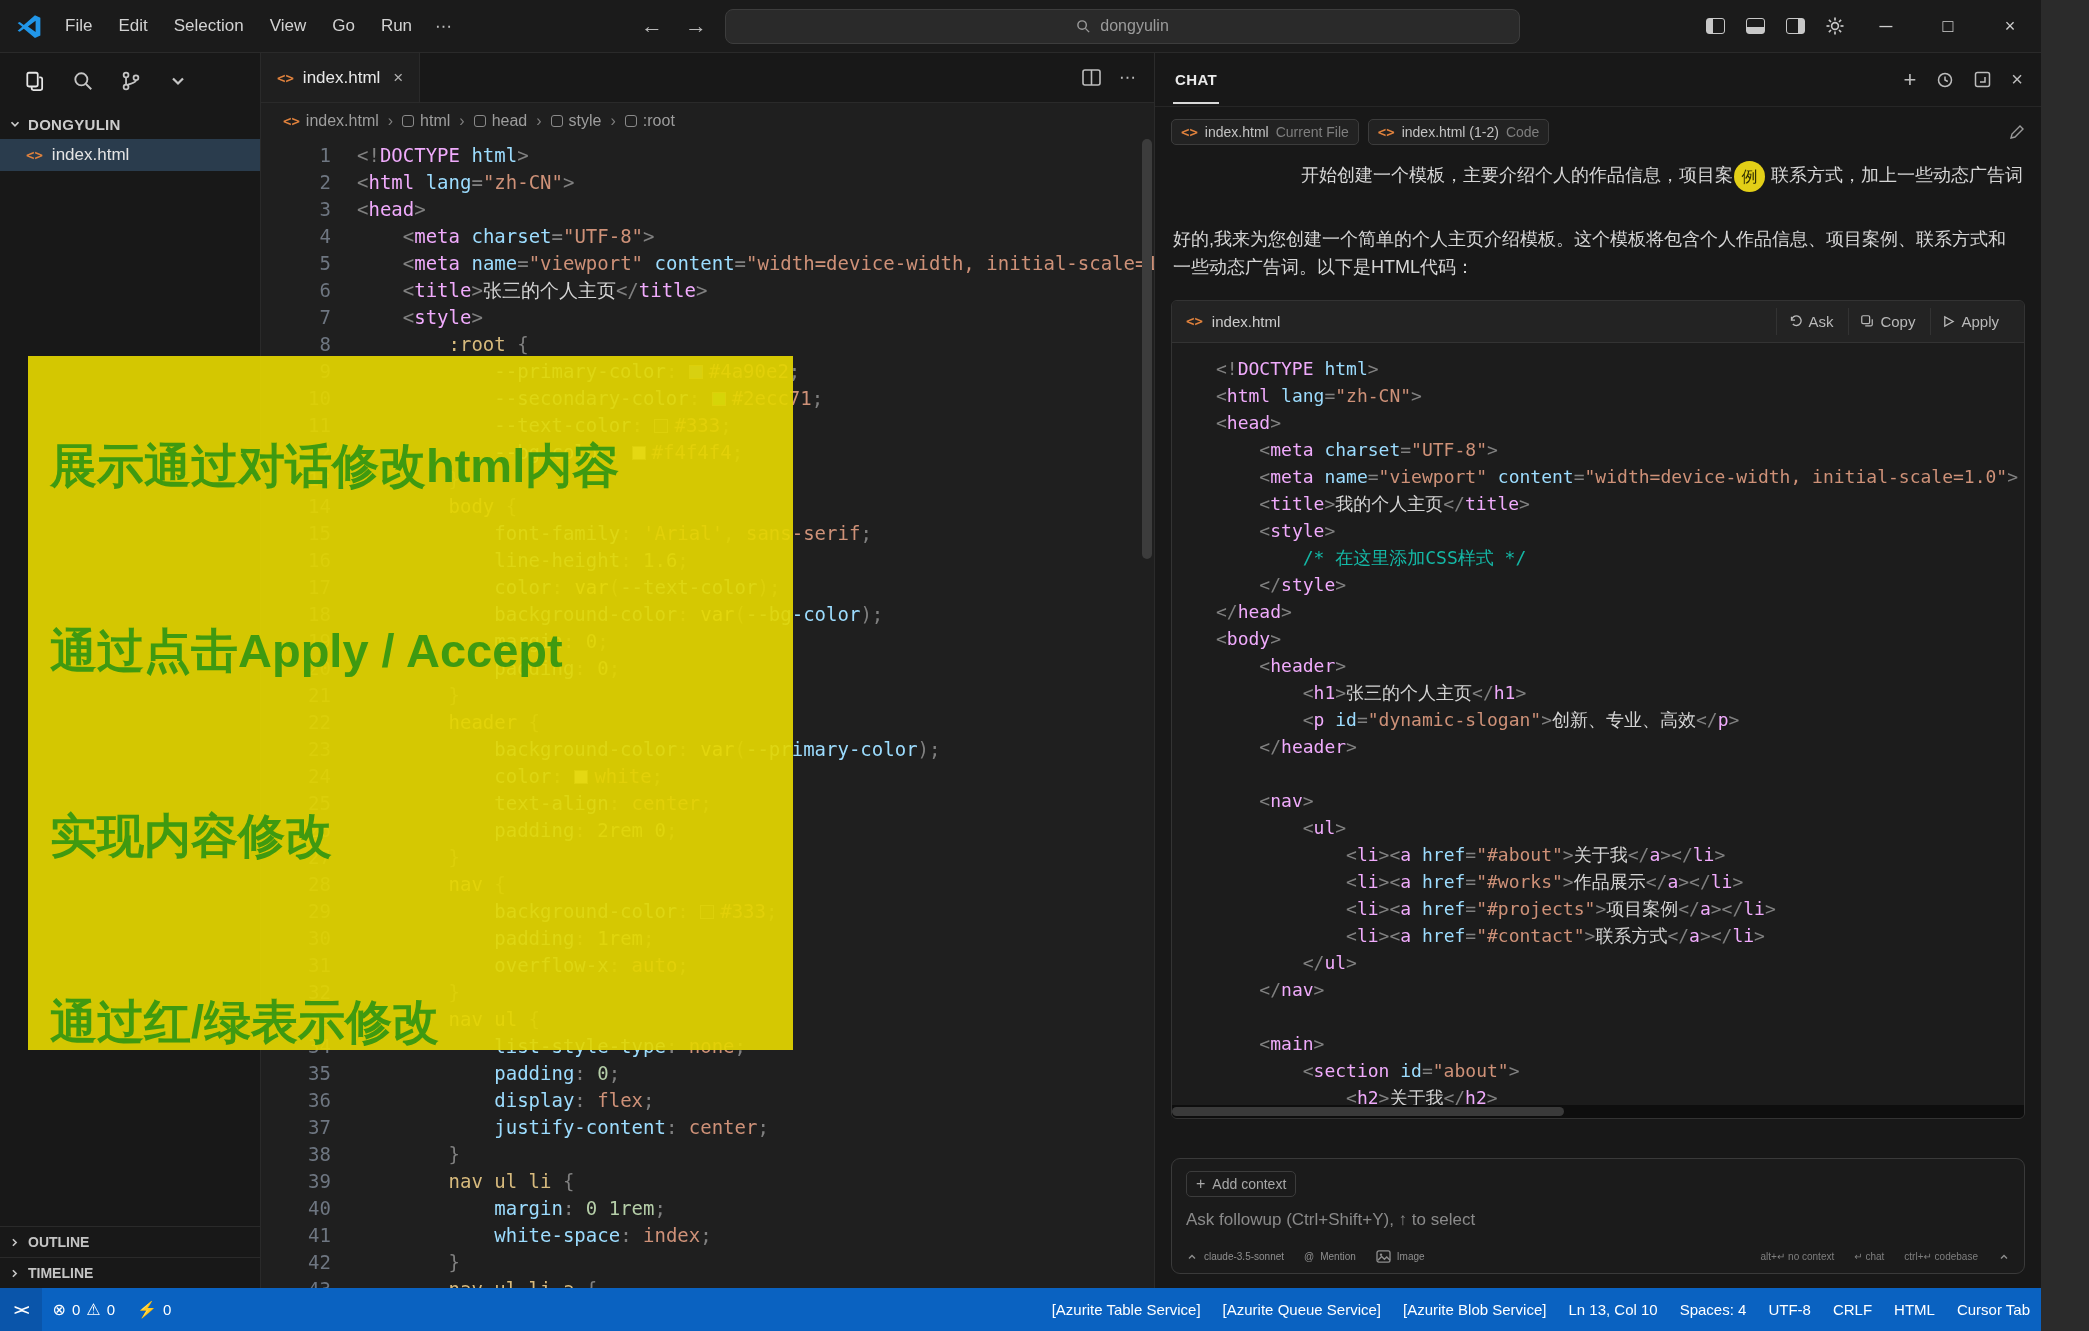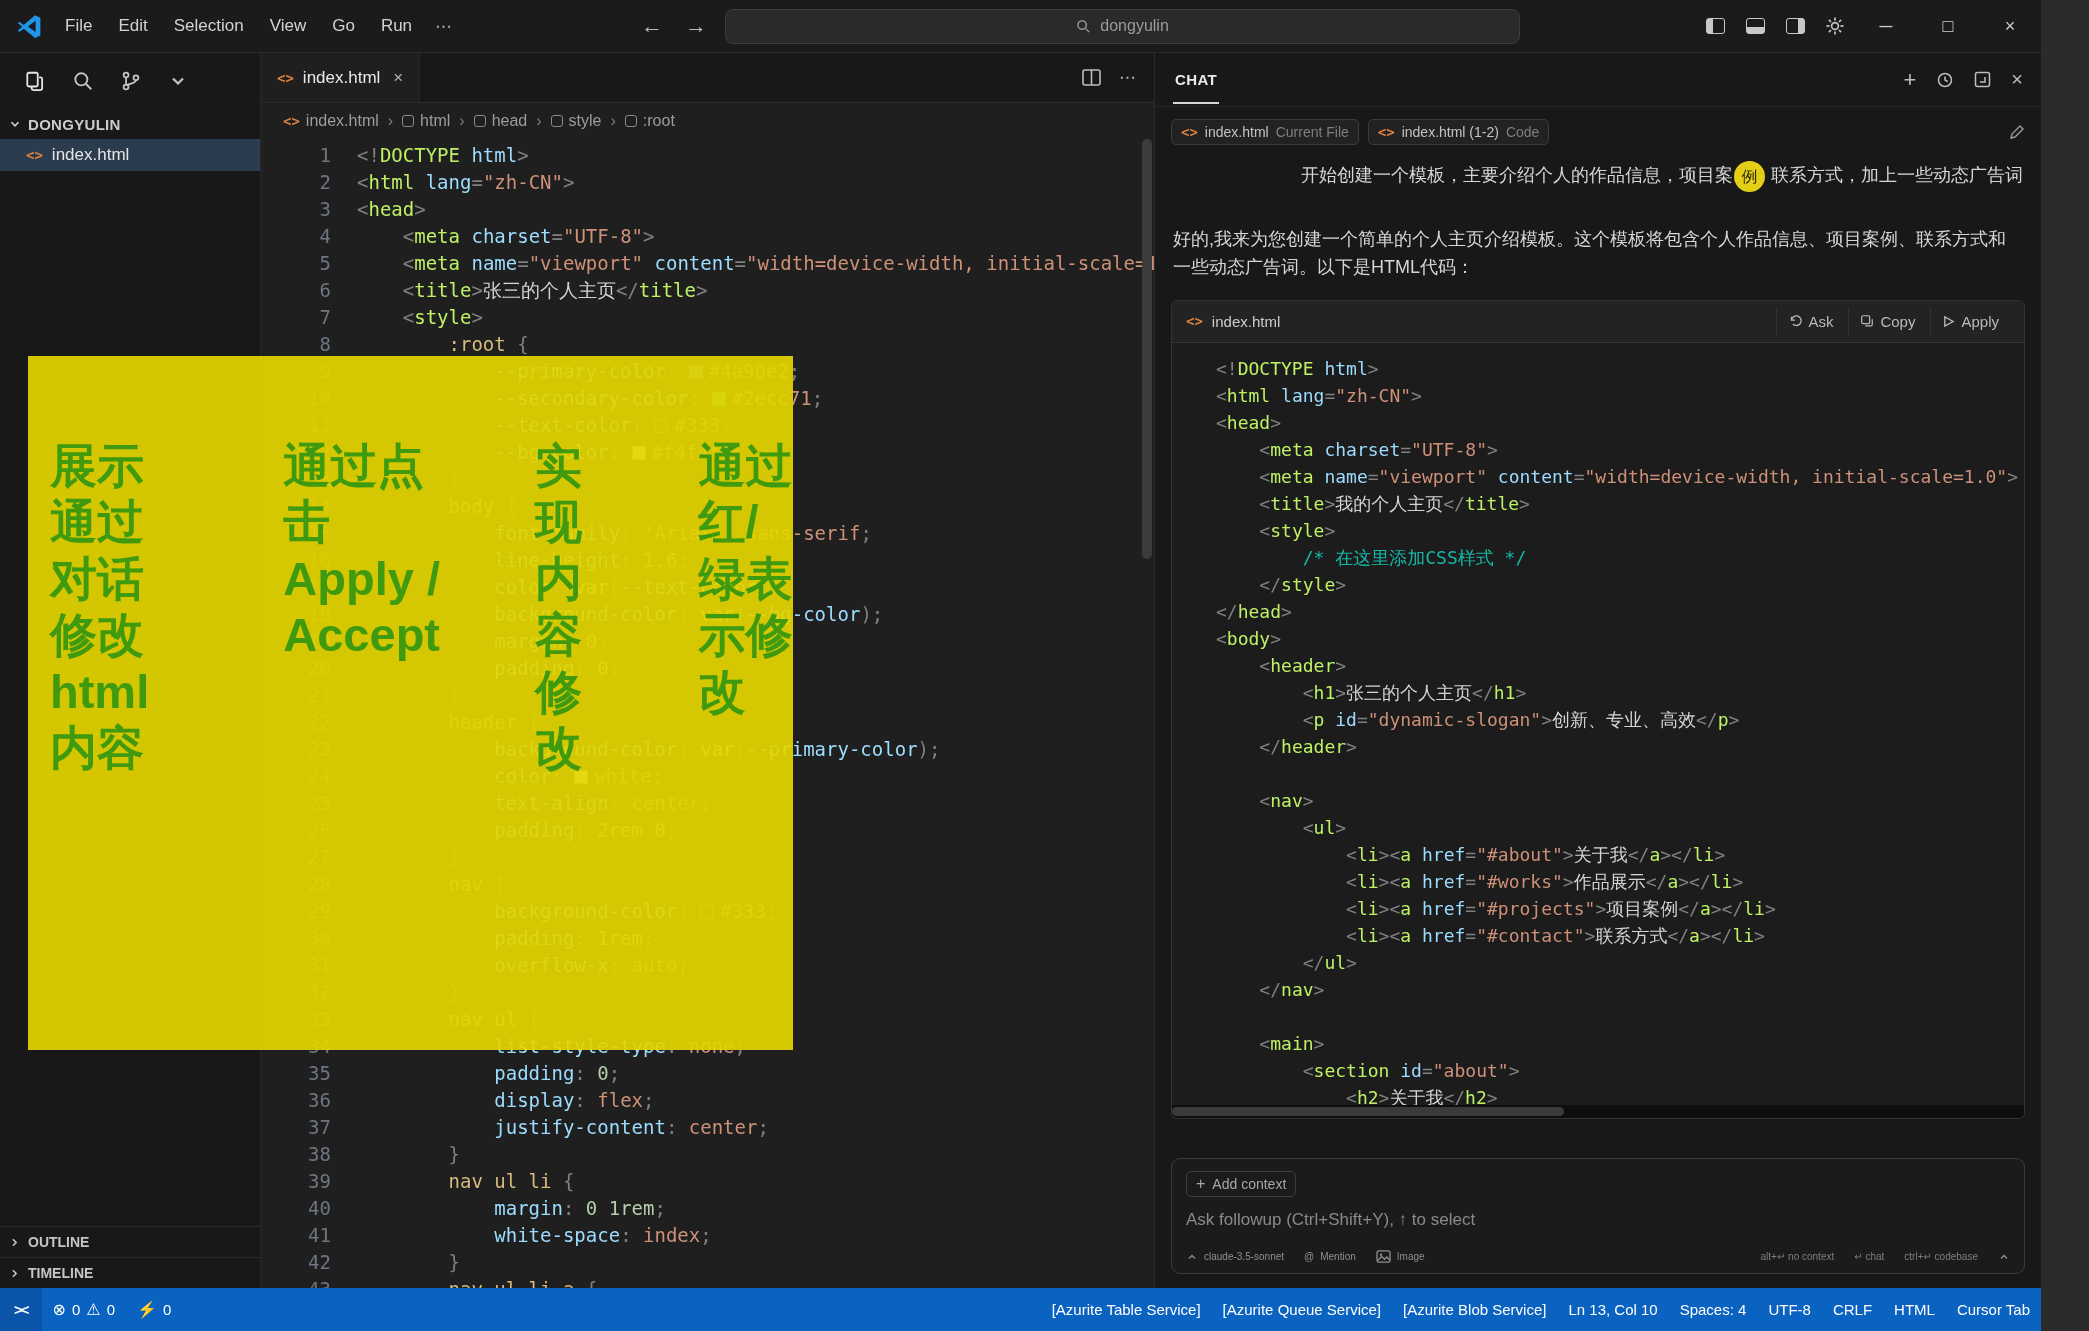--- a/index.html
+++ b/index.html
@@ -61,31 +61,31 @@
                  color:#9d9d9d; font-size:16px; }
   .bc-sep { color:#7e7e7e; }
   .bc-item { display:flex; align-items:center; gap:6px; }
   .bc-box { width:12px; height:12px; border:1.5px solid #8a8a8a; border-radius:3px; }
   .html-glyph { color:#e0823d; font-family:"DejaVu Sans Mono", monospace; font-weight:bold; font-size:14px; }
   .code-area { position:relative; flex:1; overflow:hidden; padding-top:3px;
                font-family:"DejaVu Sans Mono", monospace; font-size:19px; }
   .code-line { display:flex; height:27px; line-height:27px; white-space:pre; }
   .ln { width:70px; text-align:right; padding-right:0; color:#6e7681; flex:none; }
   .lc { padding-left:26px; white-space:pre; }
-  .tk-p{color:#808080} .tk-t{color:#bef264} .tk-a{color:#9cdcfe} .tk-s{color:#ce9178}
+  .tk-p{color:#808080} .tk-t{color:#f0abfc} .tk-a{color:#9cdcfe} .tk-s{color:#ce9178}
   .tk-x{color:#d4d4d4} .tk-n{color:#b5cea8} .tk-sel{color:#d7ba7d} .tk-fn{color:#dcdcaa}
   .tk-c{color:#14b8a6}
   .tk-sw{display:inline-block;width:14px;height:14px;border:1px solid #888;margin-right:6px;vertical-align:-1px}
   .ed-scrollbar { position:absolute; top:0; right:2px; width:10px; height:100%; }
   .ed-thumb { width:10px; height:420px; background:#3c3c3c; border-radius:5px; }
 
   
   .note-overlay { position:absolute; left:28px; top:356px; width:765px; height:694px;
                   background:rgba(227,213,0,0.93); z-index:40;
-                  display:flex; flex-direction:row; padding:82px 0 0 22px; gap:95px;justify-content:space-between; }
+                  display:flex; flex-direction:column; padding:82px 0 0 22px; gap:95px;justify-content:space-between; }
   .note-line { font-size:47px; font-weight:bold; color:#3f9a10; line-height:1.2; }
 
   
   .chat-col { flex:1; background:#181818; display:flex; flex-direction:column; position:relative; }
   .chat-header { height:54px; display:flex; align-items:center; padding:0 18px;
                  border-bottom:1px solid #262626; }
   .chat-title { font-size:15px; font-weight:bold; color:#eaeaea; letter-spacing:.4px;
                 border-bottom:2px solid #d8d8d8; padding:16px 2px 14px; }
   .chat-head-icons { margin-left:auto; display:flex; align-items:center; gap:20px; color:#bdbdbd; }
   .chat-x { font-size:20px; }

